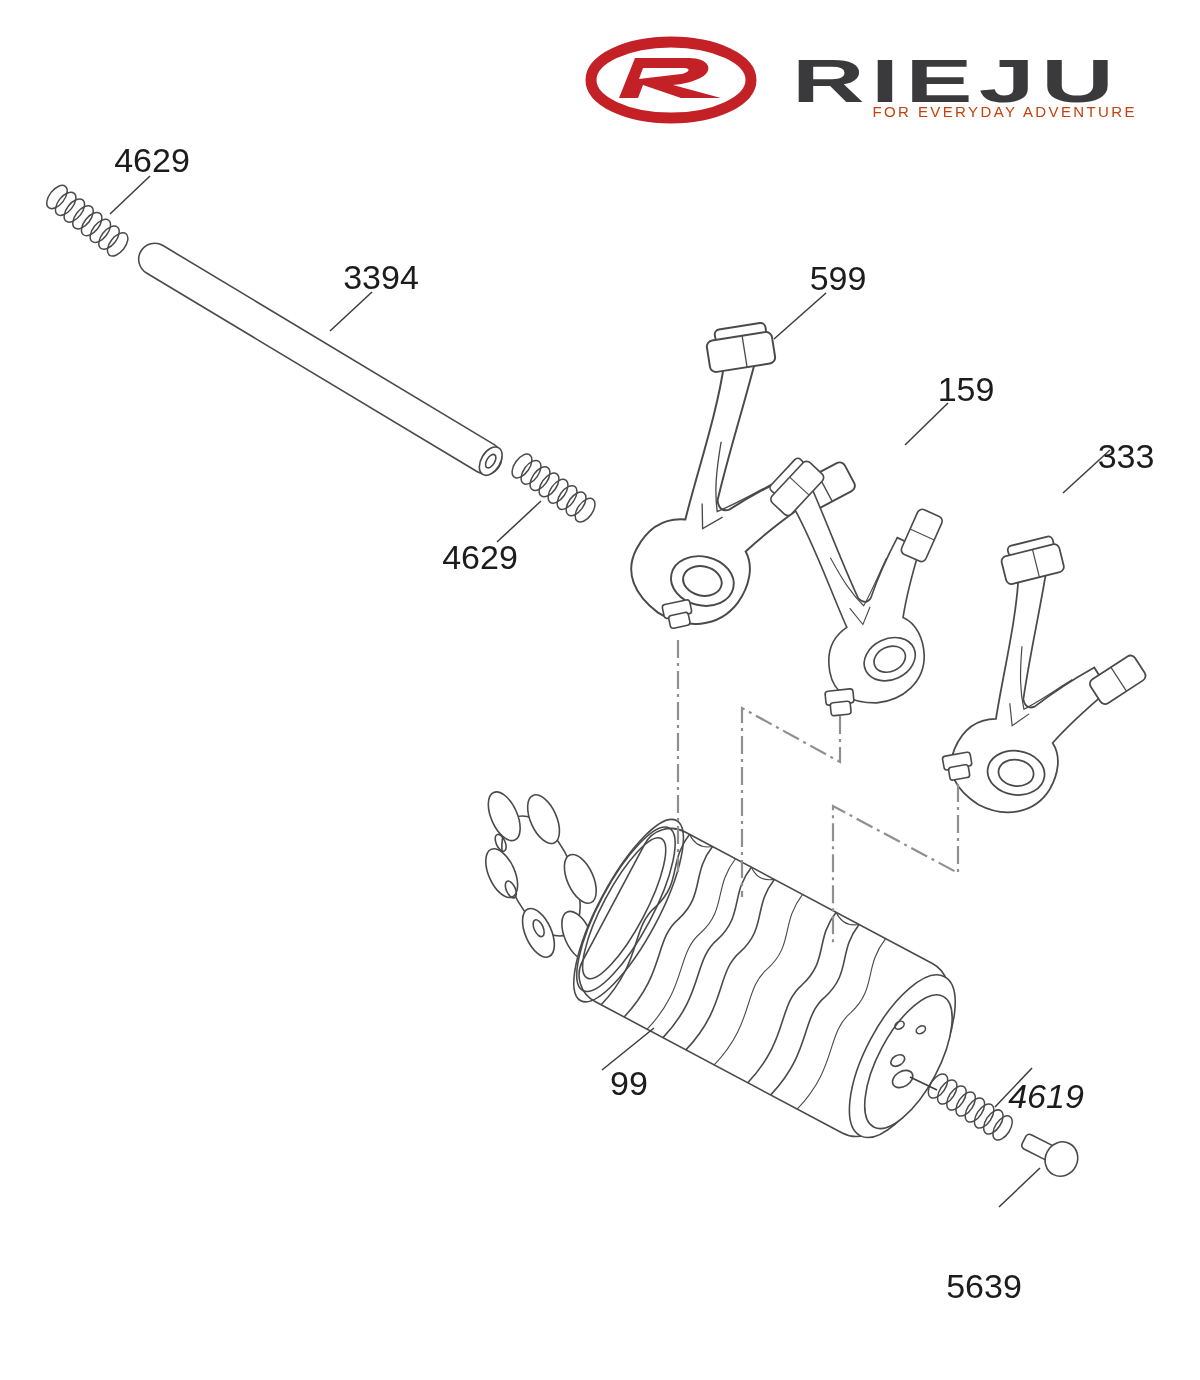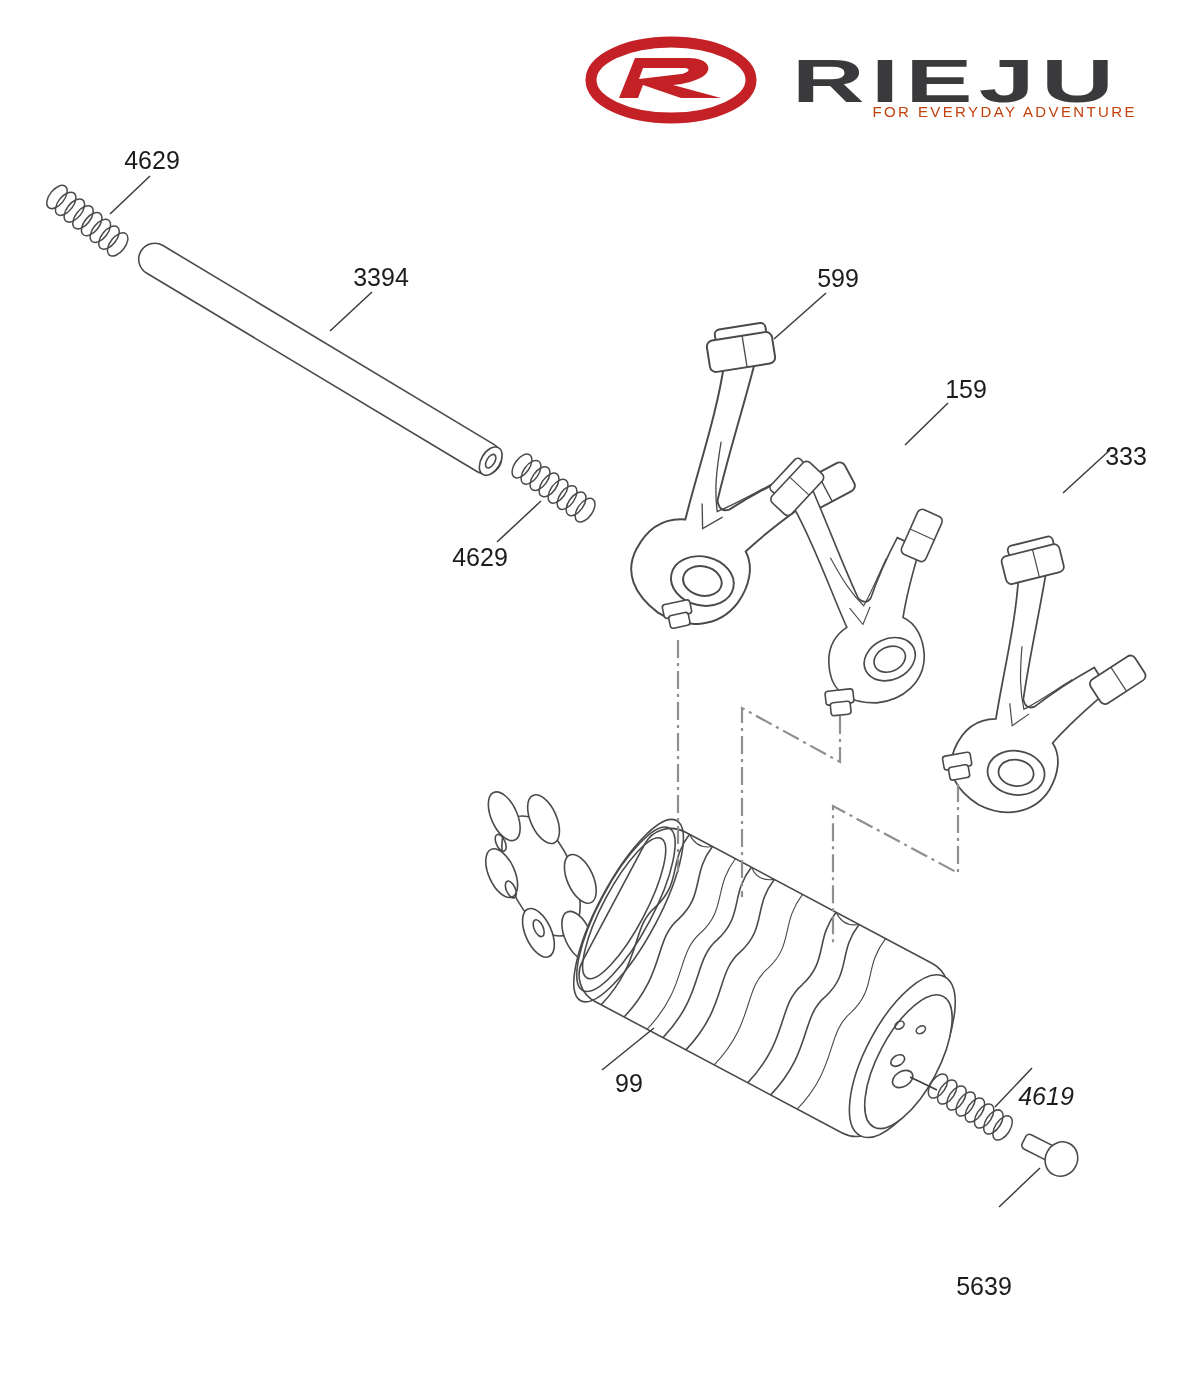--- a/index.html
+++ b/index.html
@@ -8,21 +8,21 @@
   
   #logo{position:absolute;left:0;top:0;width:1200px;height:140px;}
   #emblem{position:absolute;left:583px;top:34px;width:176px;height:92px;}
   #wordmark{position:absolute;left:792px;top:50px;font-weight:bold;font-size:62px;line-height:1;
             color:#3a3a3c;letter-spacing:4px;transform:scale(1.62,1.0);transform-origin:left top;
             white-space:nowrap;}
   #tagline{position:absolute;left:790px;top:103px;width:347px;text-align:right;font-size:15px;
            letter-spacing:2.4px;color:#c2410c;white-space:nowrap;}
   
   #art{position:absolute;left:0;top:0;width:1200px;height:1380px;}
-  .part-label{position:absolute;transform:translate(-50%,-50%);font-size:25px;color:#1c1c1e;
+  .part-label{position:absolute;transform:translate(-50%,-50%);font-size:34px;color:#1c1c1e;
               white-space:nowrap;}
   
   .ln{stroke:#4a4a4a;stroke-width:1.6;fill:#ffffff;}
   .lnn{stroke:#4a4a4a;stroke-width:1.6;fill:none;}
   .thin{stroke:#4a4a4a;stroke-width:1.1;fill:none;}
   .leader{stroke:#3c3c3c;stroke-width:1.5;fill:none;}
   .cl{stroke:#8f8f8f;stroke-width:2.2;fill:none;stroke-dasharray:18 5 3 5;}
   .coil{stroke:#4a4a4a;stroke-width:1.5;fill:none;}
   .mask{fill:#ffffff;stroke:none;}
 </style>

